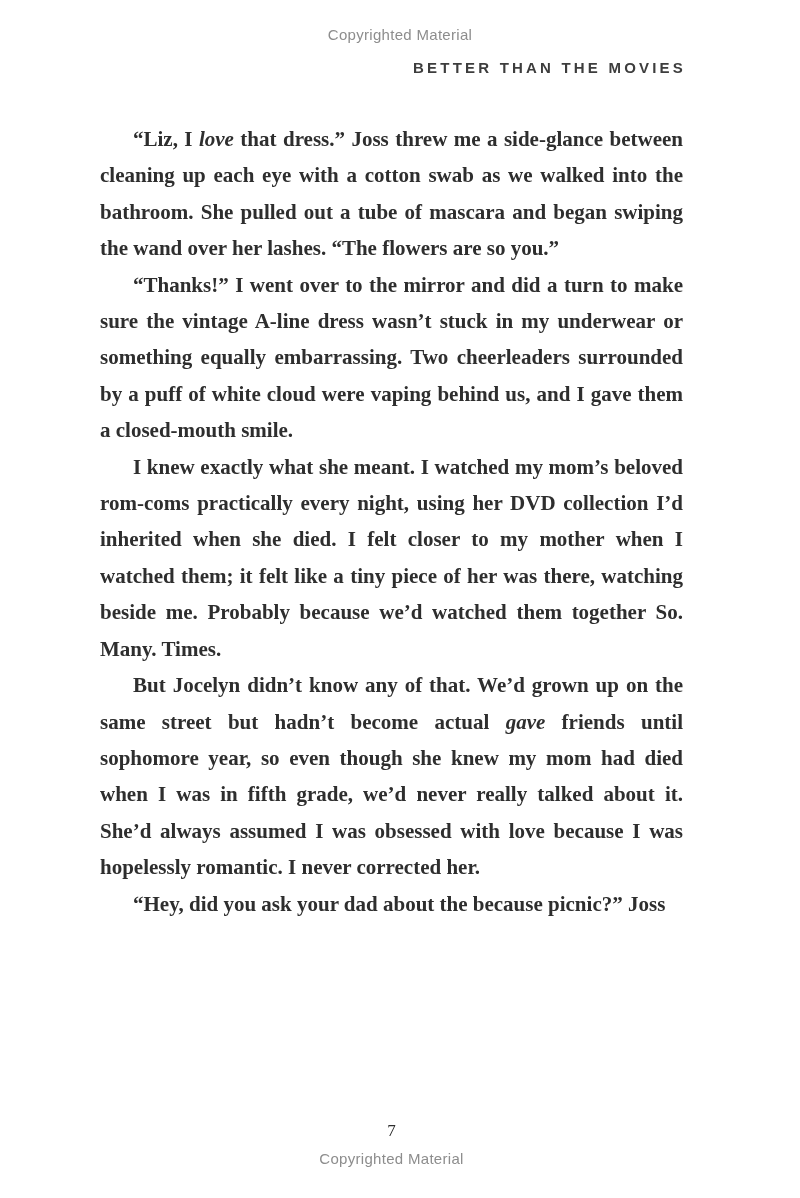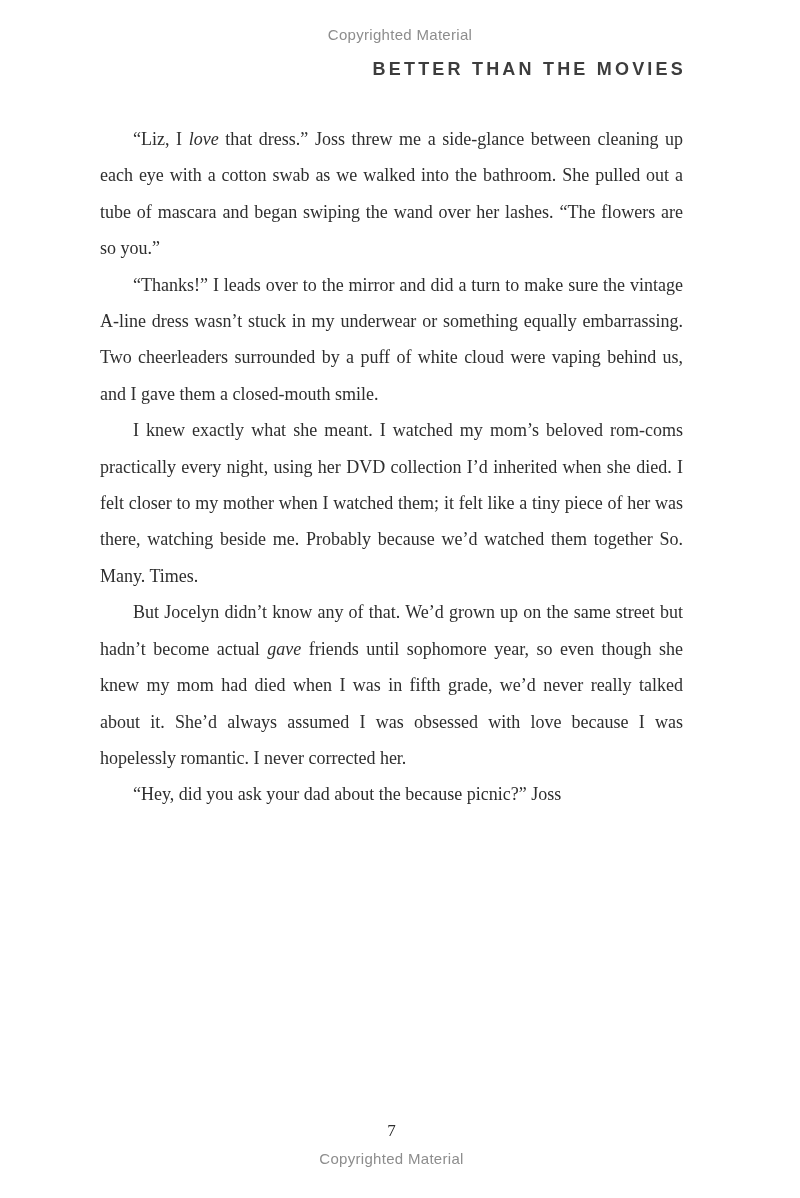--- a/index.html
+++ b/index.html
@@ -27,35 +27,36 @@
     color: #8d8d8d;
     letter-spacing: 0.3px;
   }
   .running-head {
     position: absolute;
     top: 59px;
     left: 100px;
     width: 586px;
     text-align: right;
     font-family: "Liberation Sans", sans-serif;
-    font-size: 18px;
+    font-size: 15px;
     font-weight: 700;
     letter-spacing: 3.2px;
     color: #3d3d3d;
     white-space: nowrap;
   }
   .body-text {
     position: absolute;
     top: 121px;
     left: 100px;
     width: 583px;
-    font-size: 18px;
+    font-size: 21px;
     line-height: 36.4px;
     color: #2e2e2e;
     text-align: justify;
+    font-weight: bold;
   }
   .body-text p {
     margin: 0;
     text-indent: 33px;
   }
   .body-text em {
     font-style: italic;
   }
   .page-number {
     position: absolute;
@@ -83,21 +84,21 @@
 <body>
 
 <div class="page">
 
   <div class="copyright-top">Copyrighted Material</div>
 
   <div class="running-head">BETTER THAN THE MOVIES</div>
 
   <div class="body-text">
       <p><span>“Liz, I </span><em>love</em><span> that dress.” Joss threw me a side-glance between cleaning up each eye with a cotton swab as we walked into the bathroom. She pulled out a tube of mascara and began swiping the wand over her lashes. “The flowers are so you.”</span></p>
-      <p><span>“Thanks!” I leads over to the mirror and did a turn to make sure the vintage A-line dress wasn’t stuck in my underwear or something equally embarrassing. Two cheerleaders surrounded by a puff of white cloud were vaping behind us, and I gave them a closed-mouth smile.</span></p>
+      <p><span>“Thanks!” I went over to the mirror and did a turn to make sure the vintage A-line dress wasn’t stuck in my underwear or something equally embarrassing. Two cheerleaders surrounded by a puff of white cloud were vaping behind us, and I gave them a closed-mouth smile.</span></p>
       <p><span>I knew exactly what she meant. I watched my mom’s beloved rom-coms practically every night, using her DVD collection I’d inherited when she died. I felt closer to my mother when I watched them; it felt like a tiny piece of her was there, watching beside me. Probably because we’d watched them together So. Many. Times.</span></p>
       <p><span>But Jocelyn didn’t know any of that. We’d grown up on the same street but hadn’t become actual </span><em>gave</em><span> friends until sophomore year, so even though she knew my mom had died when I was in fifth grade, we’d never really talked about it. She’d always assumed I was obsessed with love because I was hopelessly romantic. I never corrected her.</span></p>
       <p><span>“Hey, did you ask your dad about the because picnic?” Joss</span></p>
     </div>
 
   <div class="page-number">7</div>
 
   <div class="copyright-bottom">Copyrighted Material</div>
 
 </div>

